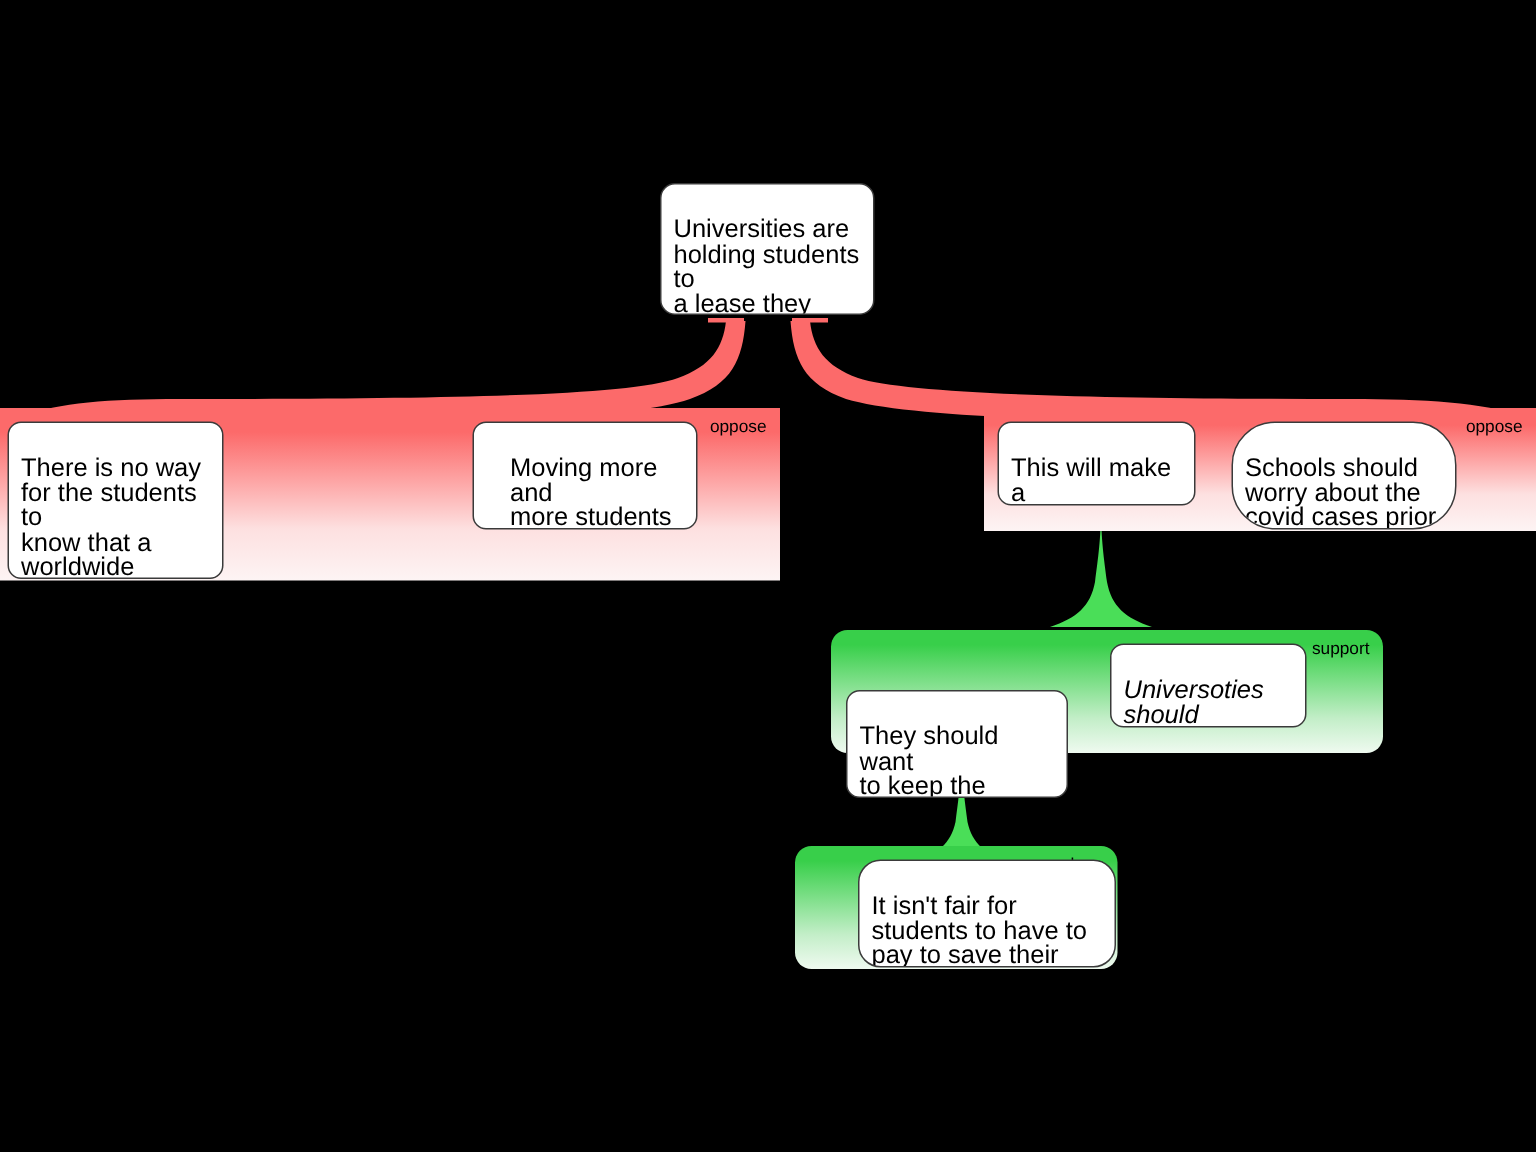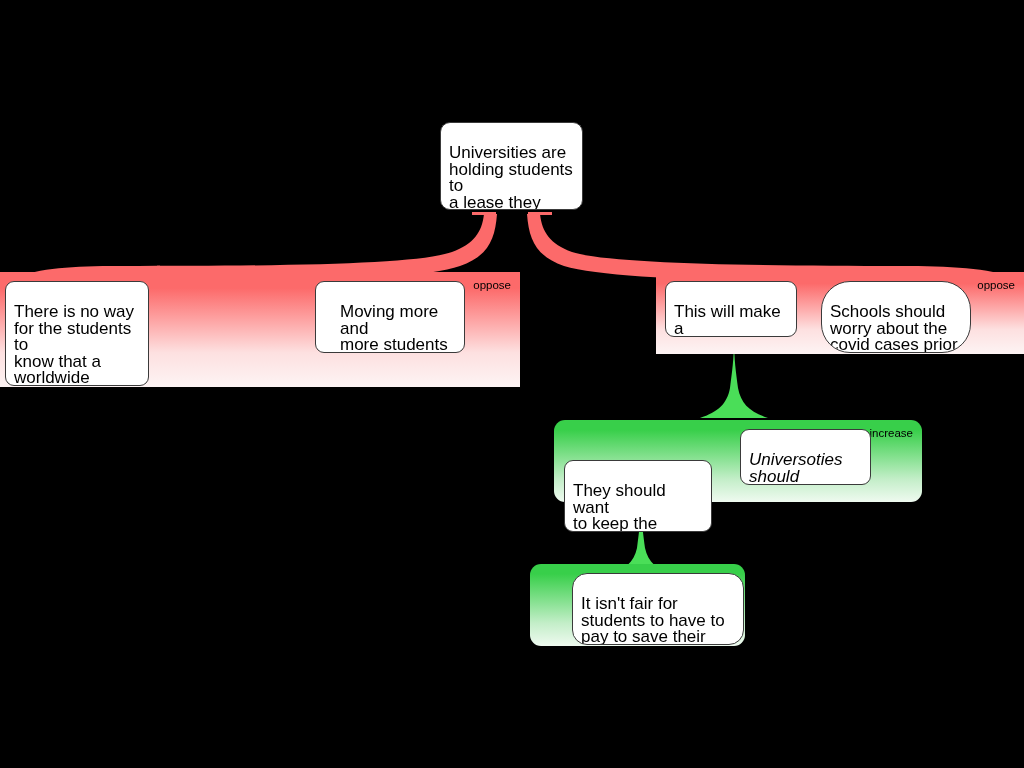--- a/index.html
+++ b/index.html
@@ -159,21 +159,21 @@
 the schools.</span>
   </div>
   <div class="card" style="left:821px; top:281px; width:150px; height:72px;border-radius:29px;">
     <span>Schools should
 worry about the
 covid cases prior to
 moving students in.</span>
   </div>
 
   <div class="group support rounded shadow" style="left:554px; top:420px; width:368px; height:82px;">
-    <span class="group-label">increase</span>
+    <span class="group-label">support</span>
   </div>
   <div class="card" style="left:564px; top:429px; width:148px; height:72px;margin-top:31px;">
     <span>They should want
 to keep the
 students safe no
 matter what.</span>
   </div>
   <div class="card" style="left:740px; top:429px; width:131px; height:56px;font-style:italic;">
     <span>Universoties should
 be leniant on

